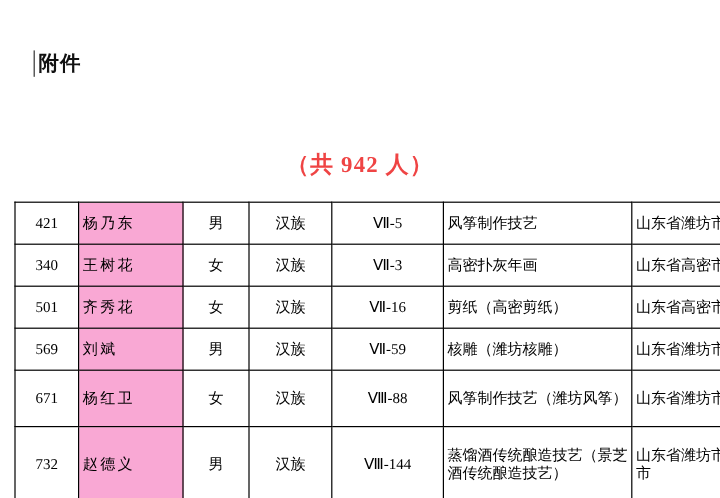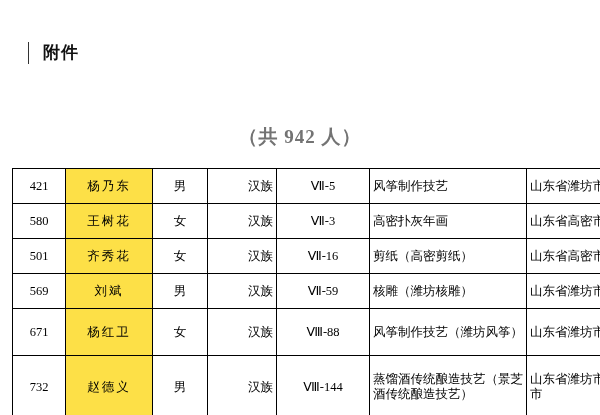--- a/index.html
+++ b/index.html
@@ -22,21 +22,21 @@
   }
   .attachment-label {
     position: absolute;
     left: 28px;
     top: 42px;
     font-size: 17px;
     font-weight: 700;
     letter-spacing: 1px;
     color: #111;
     border-left: 1px solid #333;
-    padding-left: 14px;
+    padding-left: 3px;
     line-height: 22px;
   }
   .doc-title {
     position: absolute;
     left: 0;
     top: 86px;
     width: 600px;
     text-align: center;
     font-size: 19px;
     font-weight: 700;
@@ -45,21 +45,21 @@
   }
   .doc-subtitle {
     position: absolute;
     left: 0;
     top: 124px;
     width: 600px;
     text-align: center;
     font-size: 19px;
     font-weight: 700;
     letter-spacing: 1px;
-    color: #737373;
+    color: #ef4444;
   }
   table.roster {
     position: absolute;
     left: 12px;
     top: 168px;
     width: 576px;
     border-collapse: collapse;
     table-layout: fixed;
     font-size: 12.5px;
   }
@@ -69,31 +69,31 @@
     vertical-align: middle;
     line-height: 15px;
     height: 30px;
   }
   td.c-seq {
     width: 46px;
     text-align: center;
   }
   td.c-name {
     width: 80px;
-    text-align: center;
-    background: #fde047;
+    text-align: left;
+    background: #f9a8d4;
     letter-spacing: 2px;
   }
   td.c-gender {
     width: 48px;
     text-align: center;
   }
   td.c-ethnic {
     width: 62px;
-    text-align: right;
+    text-align: center;
   }
   td.c-code {
     width: 86px;
     text-align: center;
   }
   td.c-project {
     width: 150px;
     text-align: left;
     padding-left: 6px;
   }
@@ -127,21 +127,21 @@
         <td class="c-seq">421</td>
         <td class="c-name">杨乃东</td>
         <td class="c-gender">男</td>
         <td class="c-ethnic">汉族</td>
         <td class="c-code">Ⅶ-5</td>
         <td class="c-project">风筝制作技艺</td>
         <td class="c-region">山东省潍坊市</td>
       </tr>
 
       <tr>
-        <td class="c-seq">580</td>
+        <td class="c-seq">340</td>
         <td class="c-name">王树花</td>
         <td class="c-gender">女</td>
         <td class="c-ethnic">汉族</td>
         <td class="c-code">Ⅶ-3</td>
         <td class="c-project">高密扑灰年画</td>
         <td class="c-region">山东省高密市</td>
       </tr>
 
       <tr>
         <td class="c-seq">501</td>

